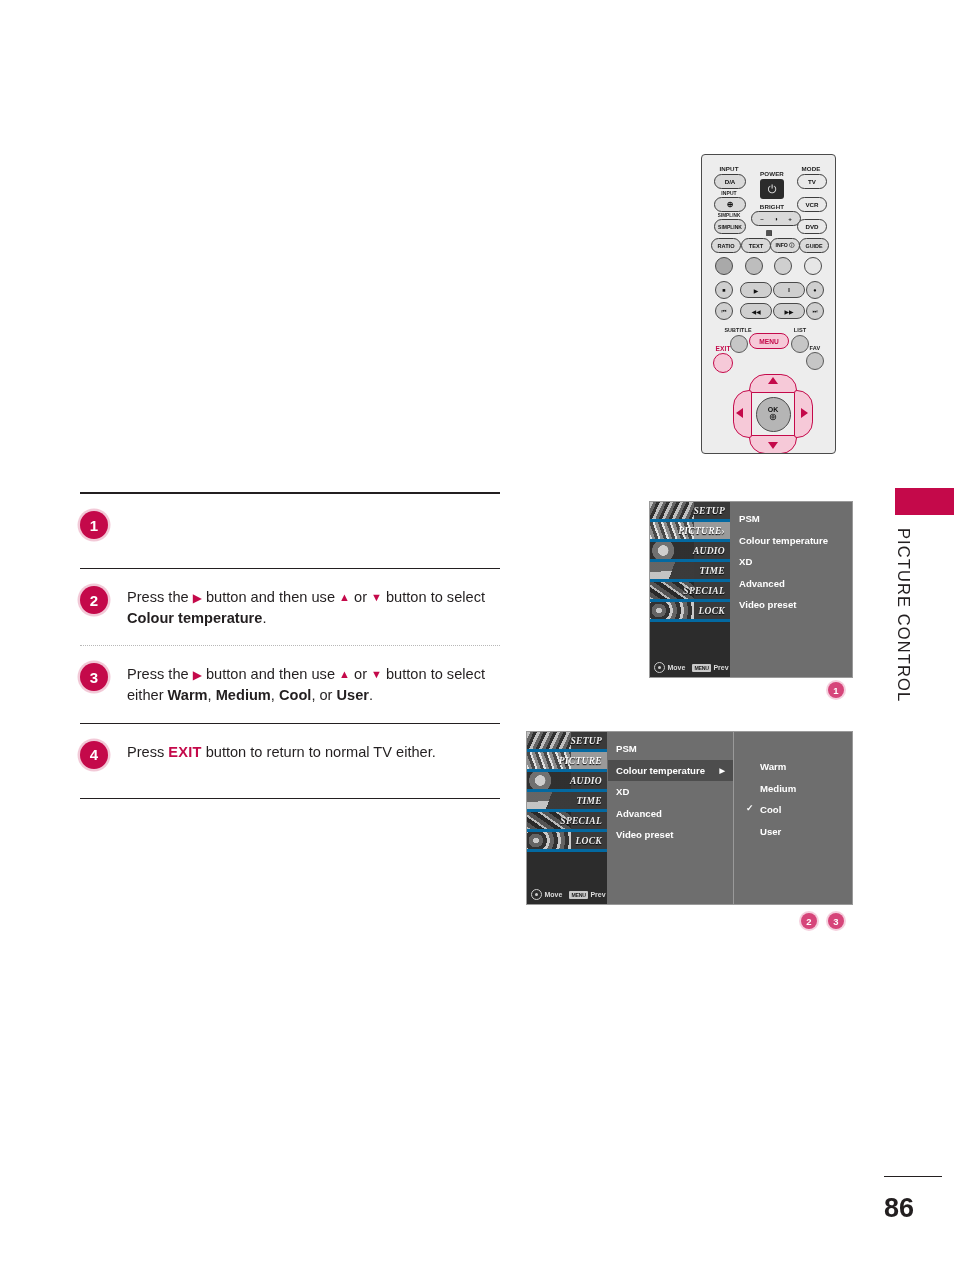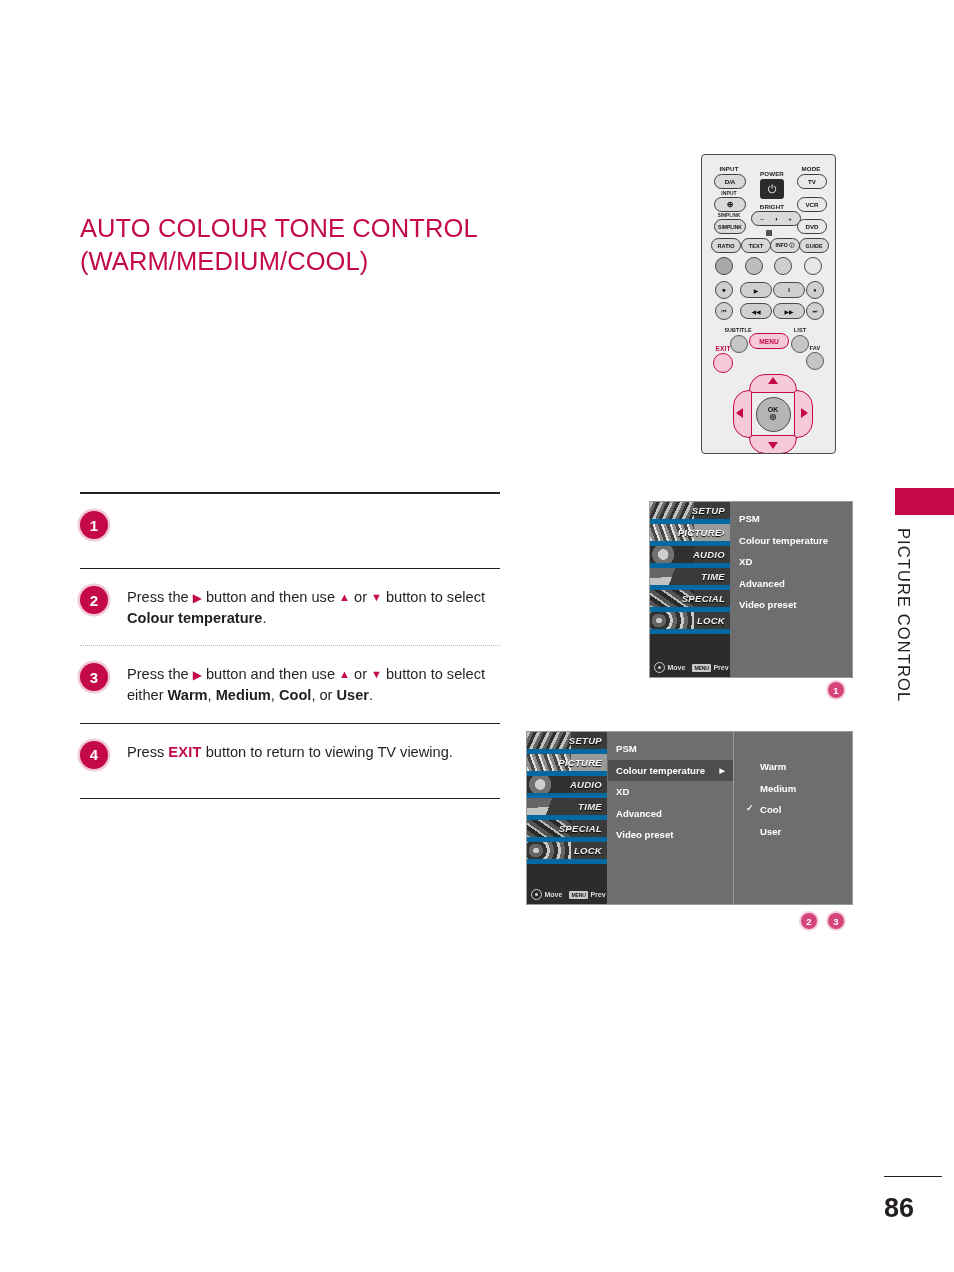--- a/index.html
+++ b/index.html
@@ -75,23 +75,23 @@
   .graycirc{position:absolute;border-radius:50%;background:#c6c6c6;border:1.1px solid #5a5a5a;}
   #dpad{position:absolute;left:26px;top:215px;width:78px;height:78px;}
   .dseg{position:absolute;background:#f6c9d8;border:1.2px solid #c4094a;}
   #okbtn{position:absolute;left:22.5px;top:22.5px;width:33px;height:33px;border-radius:50%;
     background:#b5b5b5;border:1.3px solid #4a4a4a;display:flex;flex-direction:column;
     align-items:center;justify-content:center;font-size:7px;font-weight:700;color:#111;line-height:1.05;}
 
   
   .osd{position:absolute;background:#6e6e6e;border:1px solid #9a9a9a;}
   .osd-side{position:absolute;left:0;top:0;bottom:0;width:80px;background:#2c2c2c;}
-  .mrow{position:relative;height:17px;margin:0;border-bottom:5px solid #0369a1;
+  .mrow{position:relative;height:17px;margin:0;border-bottom:3px solid #0369a1;
         display:flex;align-items:center;justify-content:flex-end;
-        padding-right:5px;background:#3a3a3a;overflow:hidden;}
+        padding-right:5px;background:#3a3a3a;overflow:hidden;font-family:Liberation Serif, serif;}
   .mrow .thumb{position:absolute;left:0;top:0;bottom:0;width:44px;opacity:.85;}
   .mrow span{position:relative;font-style:italic;font-weight:700;font-size:9.5px;
              color:#f0f0f0;letter-spacing:.3px;text-shadow:0 1px 1px #000;}
   .mrow.sel{background:#9a9a9a;}
   .mrow.sel span{color:#ffffff;}
   .osd-bottom{position:absolute;left:4px;bottom:4px;display:flex;align-items:center;gap:7px;}
   .ob{display:flex;align-items:center;gap:2.5px;font-size:7px;font-weight:700;color:#ddd;}
   .obchip{background:#c9c9c9;color:#222;font-size:5.2px;font-weight:700;
           padding:1px 2px;border-radius:1px;letter-spacing:-.2px;}
   .navglyph{width:9px;height:9px;border-radius:50%;border:1px solid #ccc;position:relative;}
@@ -107,24 +107,20 @@
   .sitem .tick{position:absolute;left:12px;top:5px;font-size:9px;color:#fff;}
   .marker{position:absolute;width:16px;height:16px;border-radius:50%;background:#d6457a;
     color:#fff;font-size:9.5px;font-weight:700;display:flex;align-items:center;justify-content:center;
     box-shadow:0 0 0 2px rgba(214,69,122,.25);}
 </style>
 </head>
 <body>
 
 <div class="page">
 
-  <div id="title">
-    <div>AUTO COLOUR TONE CONTROL</div>
-    <div>(WARM/MEDIUM/COOL)</div>
-  </div>
 
 
   <div id="steps">
     <div class="rule"></div>
 
     <div class="step">
       <div class="badge">1</div>
     </div>
 
     <div class="rule thin"></div>
@@ -138,21 +134,21 @@
 
     <div class="step">
       <div class="badge">3</div>
       <div class="stxt"><span>Press the </span><span class="arwr">▶</span><span> button and then use </span><span class="arw">▲</span><span> or </span><span class="arw">▼</span><span> button to select either </span><span style="font-weight: 700;">Warm</span><span>, </span><span style="font-weight: 700;">Medium</span><span>, </span><span style="font-weight: 700;">Cool</span><span>, or </span><span style="font-weight: 700;">User</span><span>.</span></div>
     </div>
 
     <div class="rule thin"></div>
 
     <div class="step">
       <div class="badge">4</div>
-      <div class="stxt"><span>Press </span><span class="kw">EXIT</span><span> button to return to viewing TV viewing.</span></div>
+      <div class="stxt"><span>Press </span><span class="kw">EXIT</span><span> button to return to normal TV either.</span></div>
     </div>
 
     <div class="rule thin"></div>
   </div>
 
   <div id="rail-tab"></div>
   <div id="rail-label">PICTURE CONTROL</div>
   <div id="pagerule"></div>
   <div id="pageno">86</div>
 

